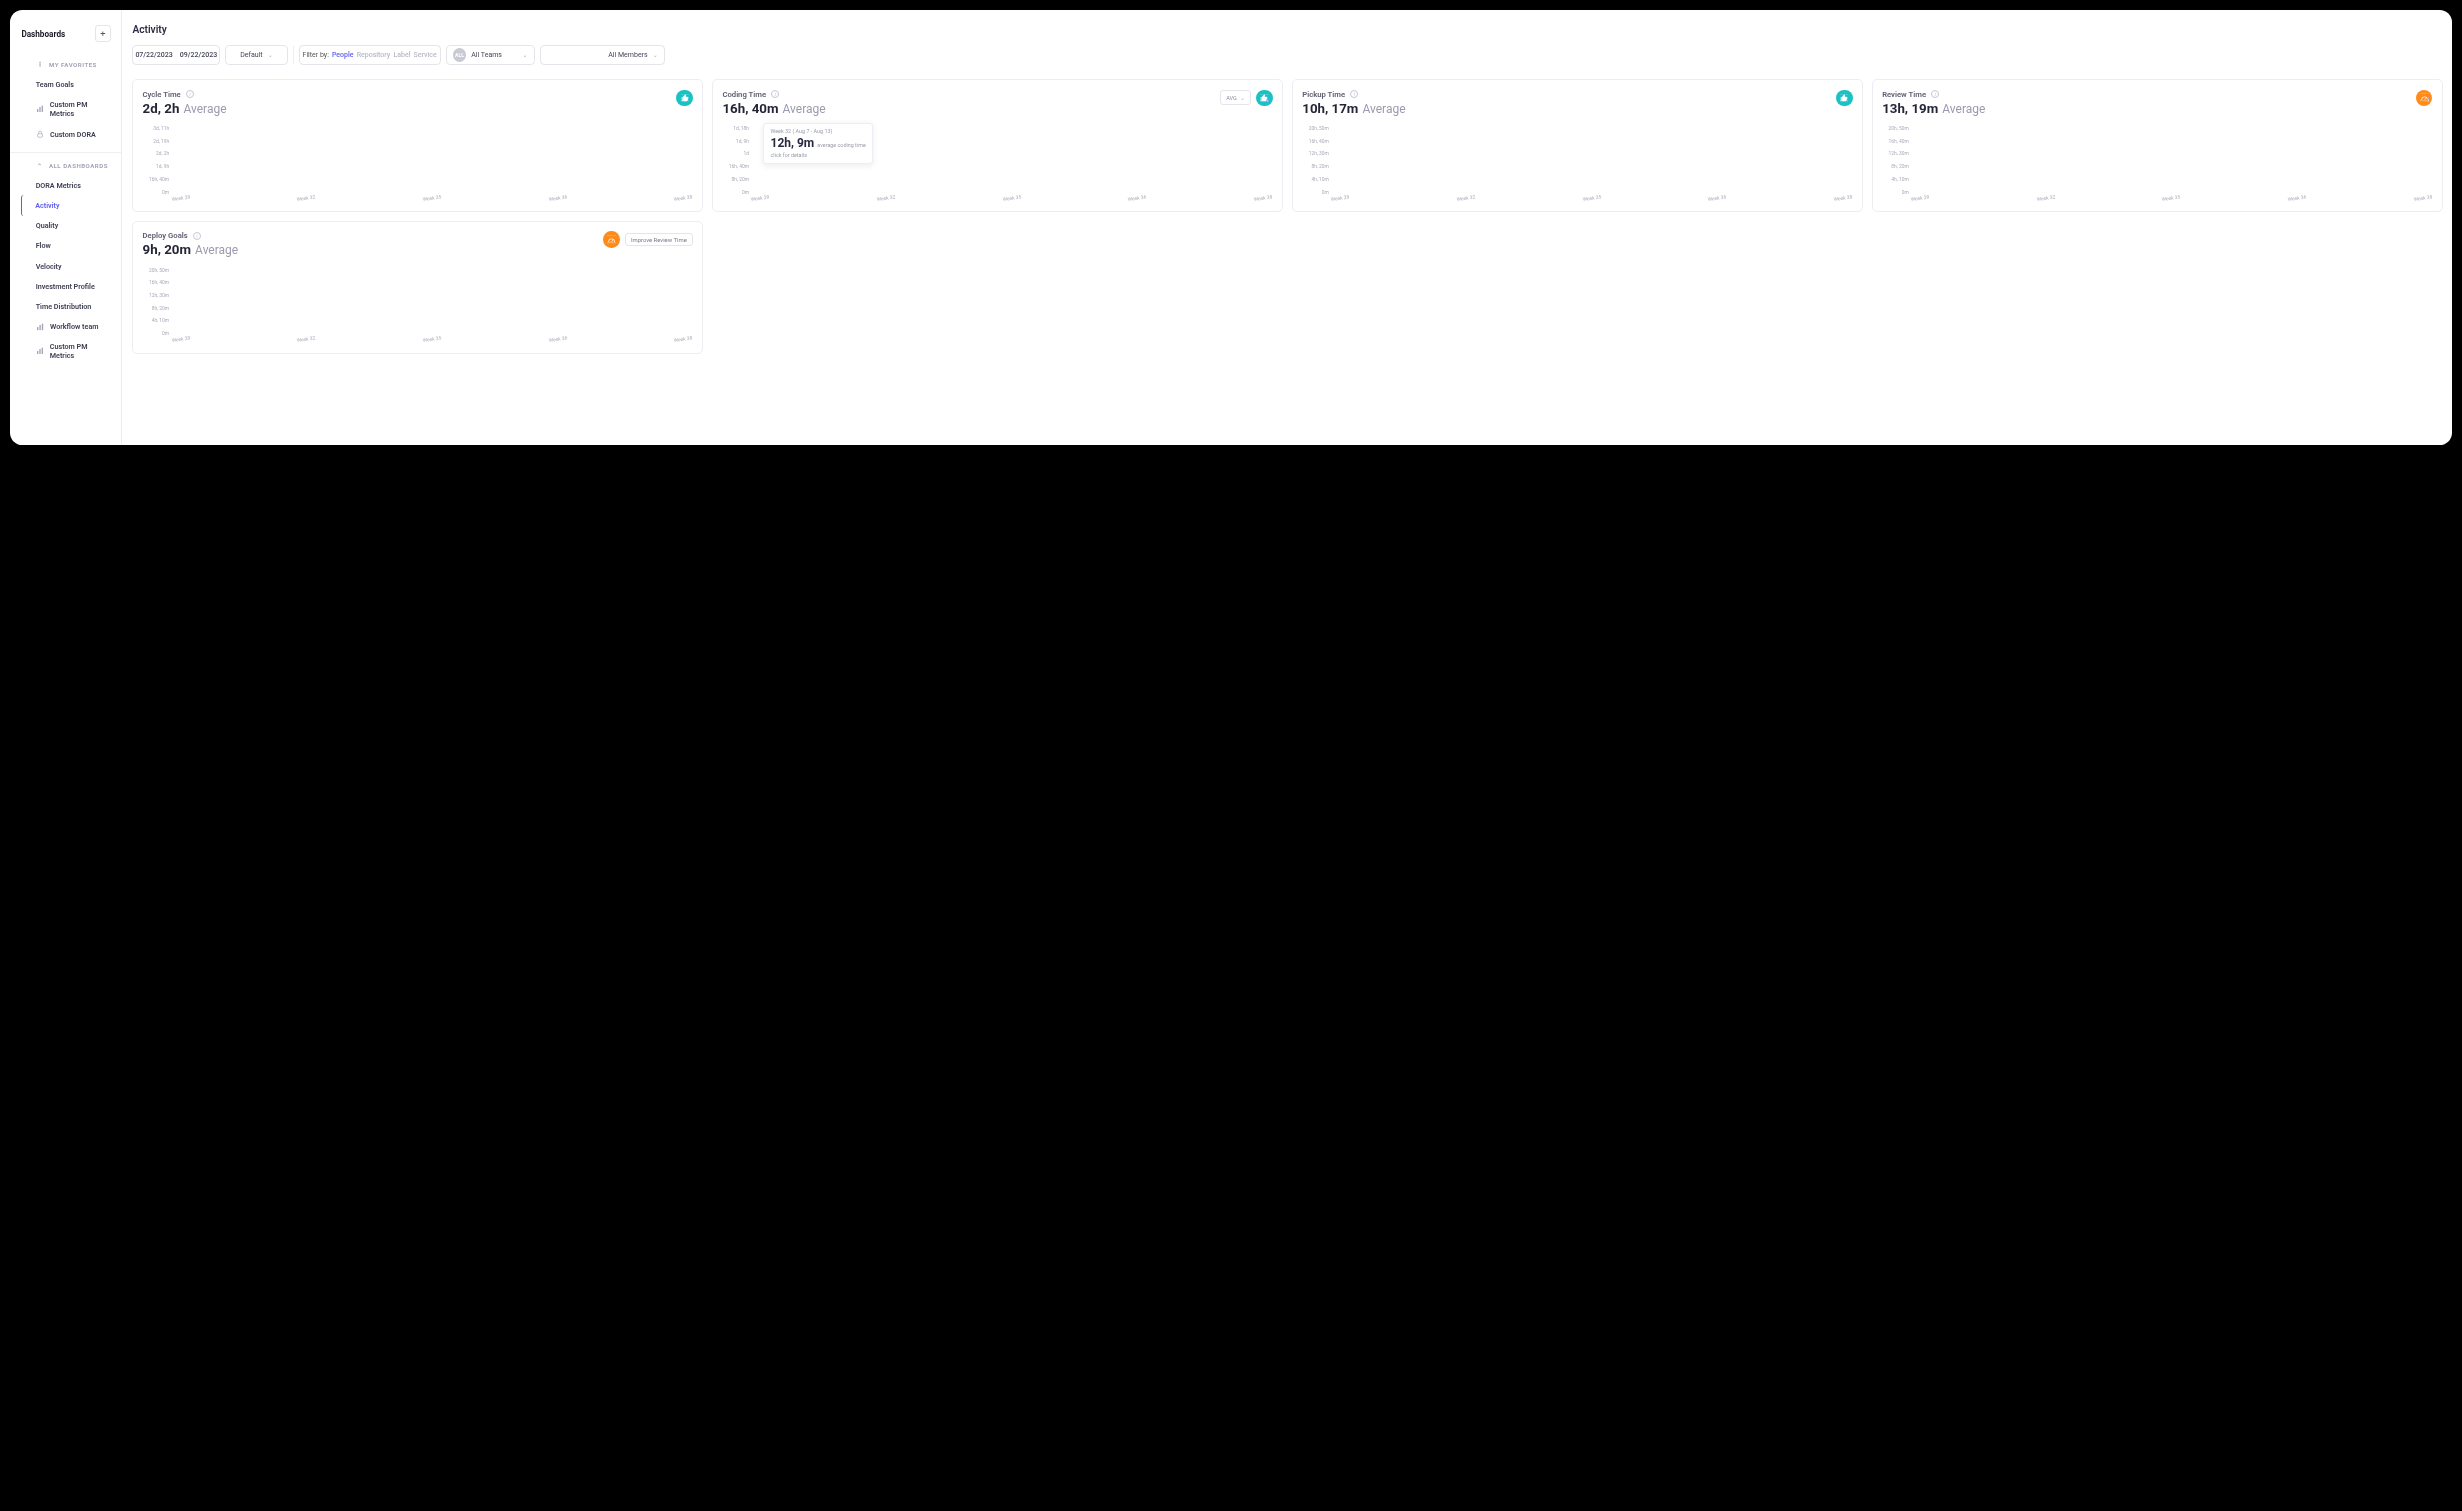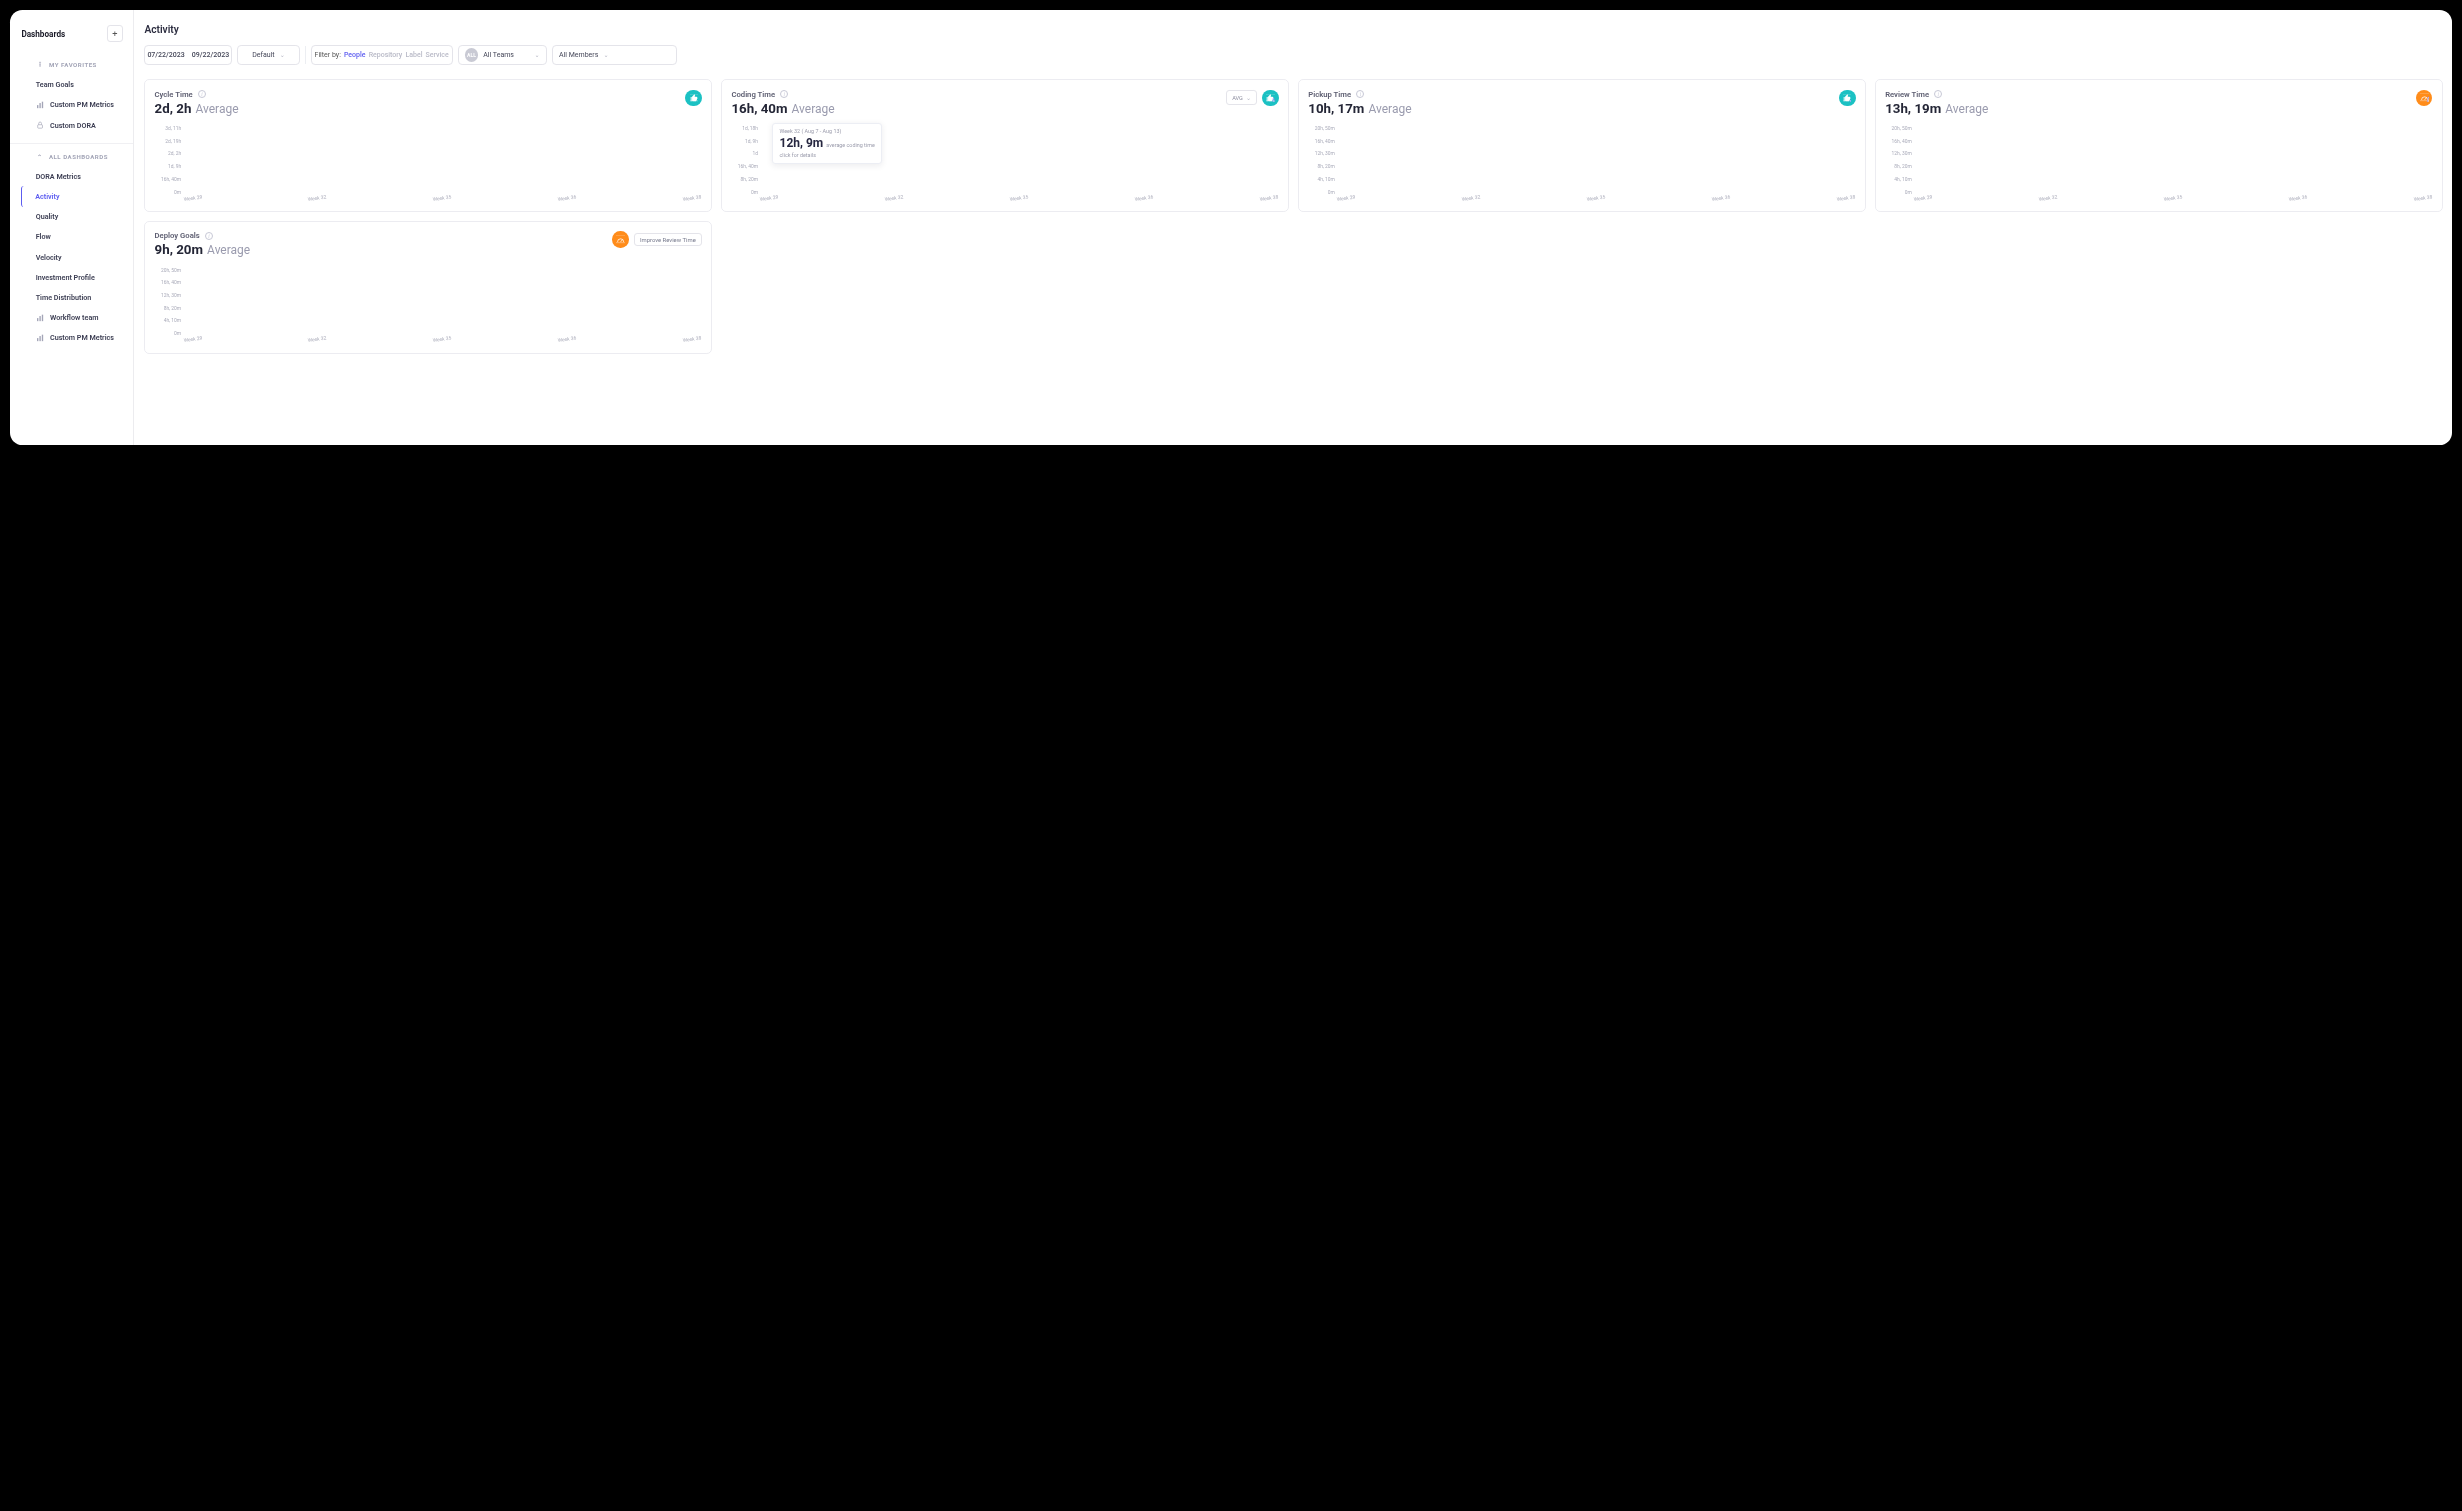--- a/index.html
+++ b/index.html
@@ -12,21 +12,21 @@
     background: #fff;
     border-radius: 12.3px;
     width: 100%;
     min-height: 435px;
     display: flex;
     overflow: hidden;
   }
 
   
   .sidebar {
-    width: 124px;
+    width: 112px;
     border-right: 0.5px solid #ececef;
     padding: 15.3px 5.1px 10.2px 11.2px;
   }
   .sidebar-header {
     display: flex;
     justify-content: space-between;
     align-items: center;
     padding-right: 5.1px;
     margin-bottom: 18.4px;
   }
@@ -261,21 +261,21 @@
         <span class="tag muted">Label</span>
         <span class="tag muted">Service</span>
       </div>
       <div class="pill team-pill" style="flex:1;max-width:89px;justify-content:space-between;">
         <span style="display:flex;align-items:center;gap:5.1px;">
           <span class="all-badge">ALL</span>
           <span>All Teams</span>
         </span>
         <span class="chev">⌄</span>
       </div>
-      <div class="pill team-pill" style="flex:1;max-width:125px;justify-content:flex-start;">
+      <div class="pill team-pill" style="flex:1;max-width:125px;justify-content:flex-end;">
         <span>All Members</span>
         <span class="chev">⌄</span>
       </div>
     </div>
 
     <div class="cards" id="cards-grid">
         <div class="card">
           <div class="card-top">
             <div>
               <div class="card-title-row">

